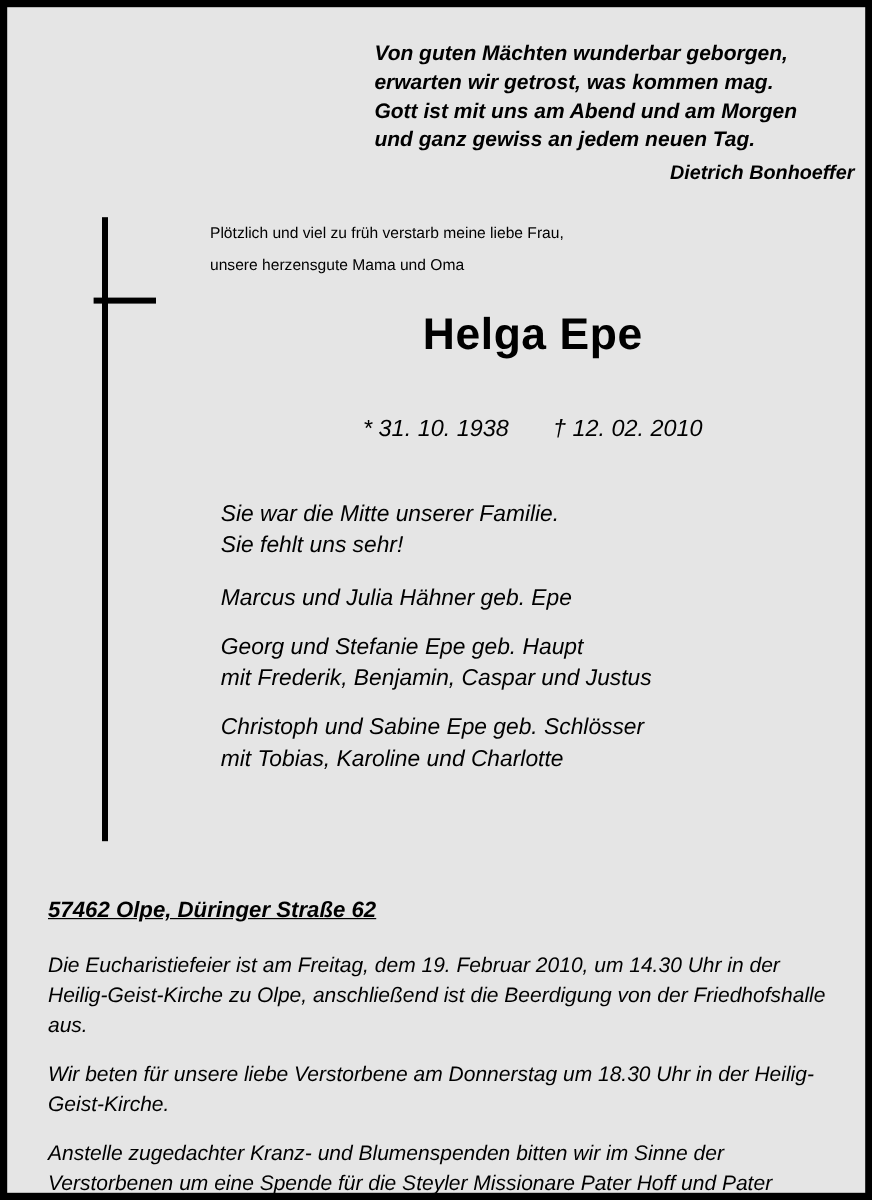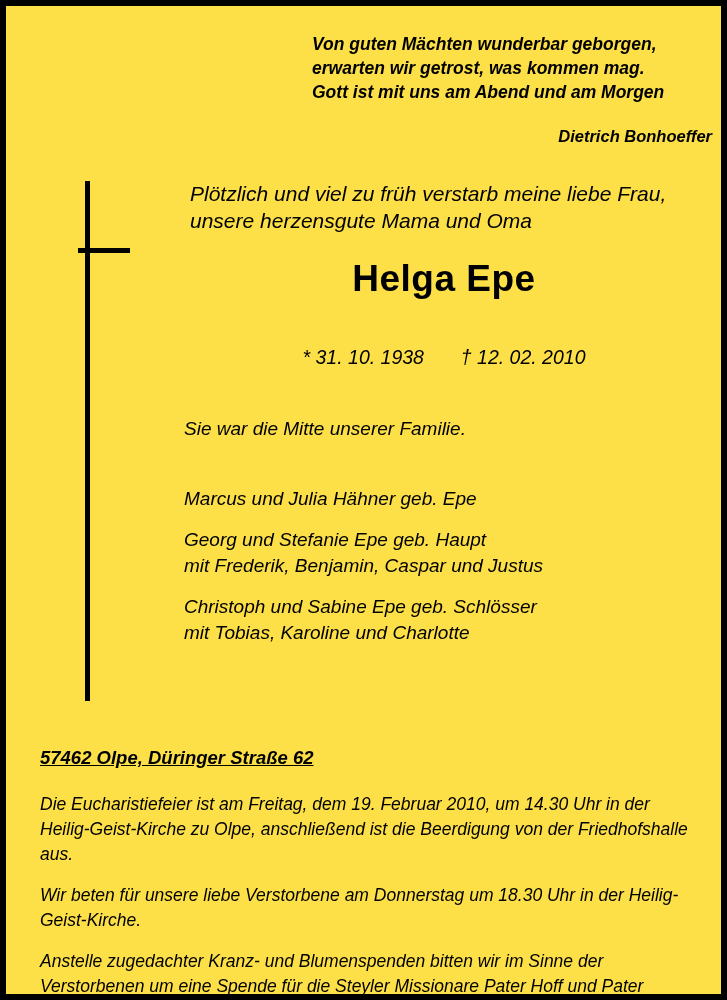--- a/index.html
+++ b/index.html
@@ -13,21 +13,21 @@
     font-family: "Liberation Sans", sans-serif;
     color: #000000;
     overflow: hidden;
   }
   .obituary {
     position: relative;
     box-sizing: border-box;
     width: 727px;
     height: 1000px;
     border: 6px solid #000000;
-    background: #fde047;
+    background: #e5e5e5;
     padding: 0;
   }
   .inner {
     position: relative;
     width: 100%;
     height: 100%;
     box-sizing: border-box;
   }
 
   
@@ -63,34 +63,33 @@
     width: 400px;
     font-style: italic;
     font-weight: bold;
     font-size: 17.5px;
     line-height: 24px;
     text-align: left;
   }
   .verse .author {
     display: block;
     text-align: right;
-    margin-top: 20px;
+    margin-top: 4px;
     font-size: 16.5px;
     font-weight: bold;
     font-style: italic;
   }
 
   
   .intro {
     position: absolute;
-    left: 184px;
+    left: 169px;
     top: 174px;
     width: 520px;
-    font-style: italic;
-    font-size: 21px;
+    font-size: 13px;
     line-height: 27px;
   }
 
   .name {
     position: absolute;
     left: 178px;
     top: 252px;
     width: 520px;
     text-align: center;
     font-weight: bold;
@@ -185,38 +184,40 @@
 
     <div class="cross">
       <div class="vert"></div>
       <div class="horz"></div>
     </div>
 
     <div class="verse">
       <div>Von guten Mächten wunderbar geborgen,</div>
       <div>erwarten wir getrost, was kommen mag.</div>
       <div>Gott ist mit uns am Abend und am Morgen</div>
+      <div>und ganz gewiss an jedem neuen Tag.</div>
       <span class="author">Dietrich Bonhoeffer</span>
     </div>
 
     <div class="intro">
       <div>Plötzlich und viel zu früh verstarb meine liebe Frau,</div>
       <div>unsere herzensgute Mama und Oma</div>
     </div>
 
     <div class="name">Helga Epe</div>
 
     <div class="dates">
       <span>* 31. 10. 1938</span>
       <span class="gap"></span>
       <span>† 12. 02. 2010</span>
     </div>
 
     <div class="memorial">
       <div>Sie war die Mitte unserer Familie.</div>
+      <div>Sie fehlt uns sehr!</div>
     </div>
 
     <div class="family">
       <div class="group">
         <span class="line">Marcus und Julia Hähner geb. Epe</span>
       </div>
       <div class="group">
         <span class="line">Georg und Stefanie Epe geb. Haupt</span>
         <span class="line">mit Frederik, Benjamin, Caspar und Justus</span>
       </div>

